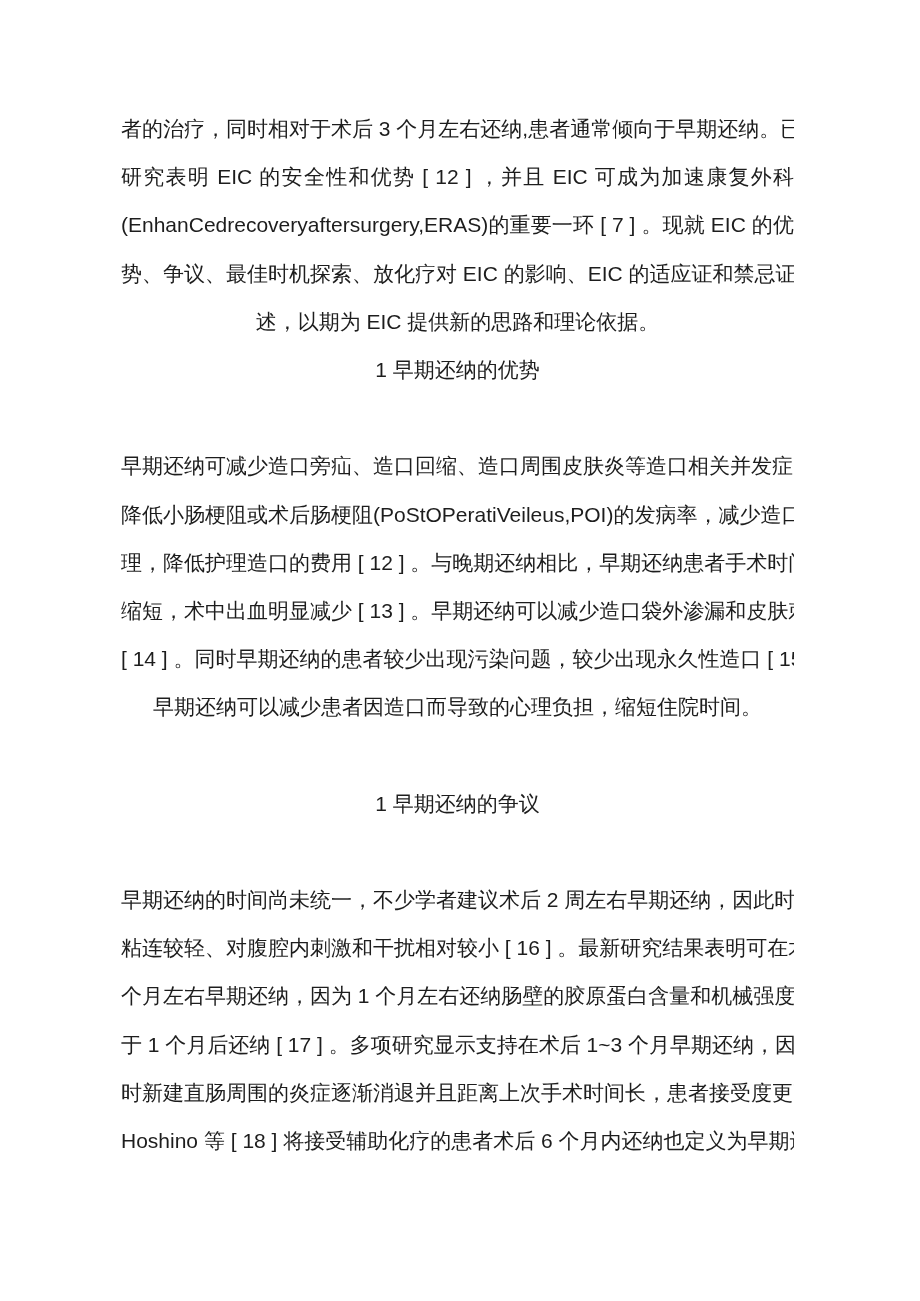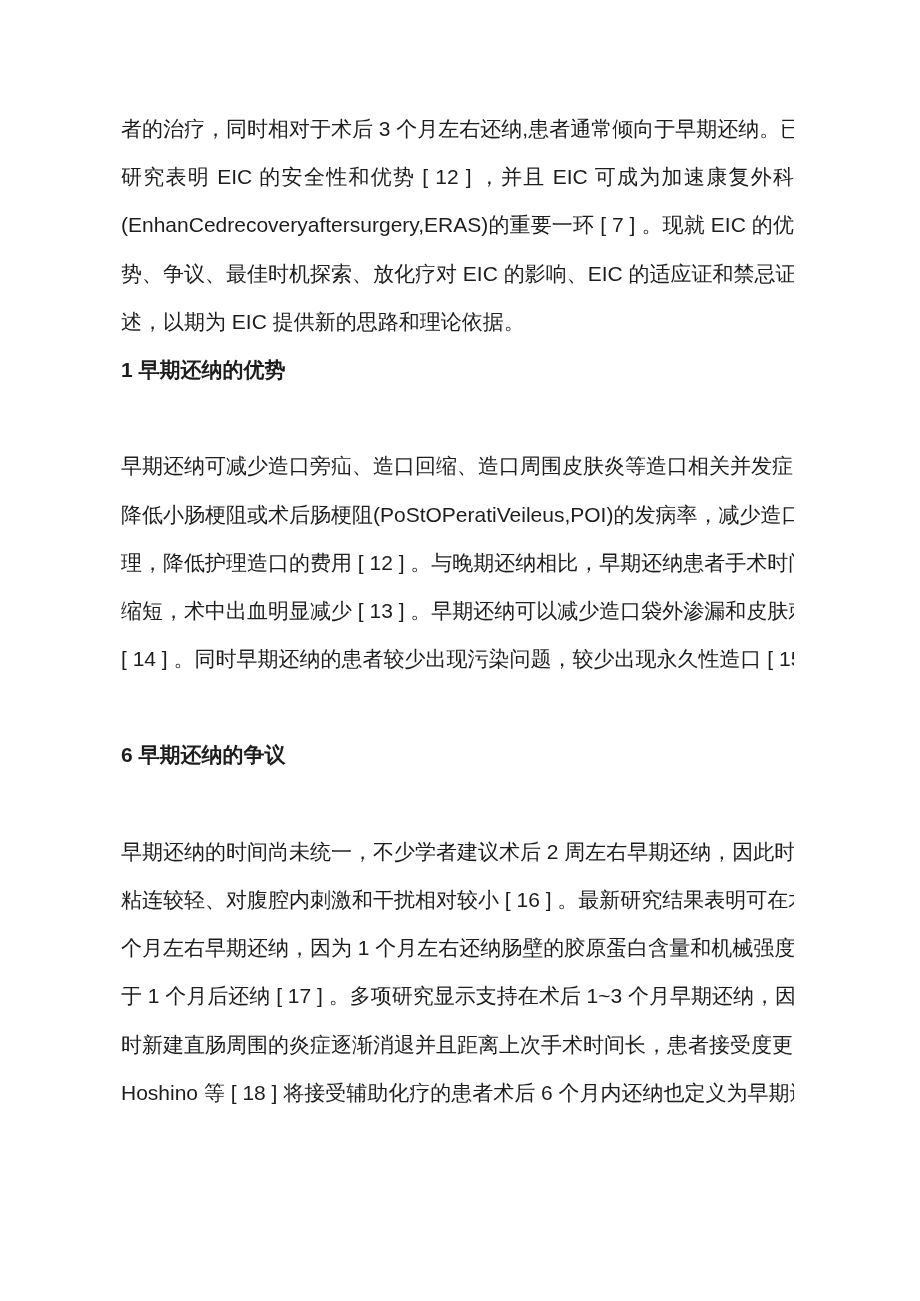--- a/index.html
+++ b/index.html
@@ -21,29 +21,29 @@
     left: 121px;
     top: 105px;
     width: 673px;
   }
   .line {
     height: 48.2px;
     line-height: 48.2px;
     font-size: 21px;
     white-space: nowrap;
     overflow: hidden;
-    text-align: left;
+    text-align: center;
   }
   .just {
     text-align: justify;
     text-align-last: justify;
     text-justify: inter-character;
   }
   .heading {
-    font-weight: 700;
+    font-weight: 400;
   }
   .blank {
     height: 48.2px;
   }
 </style>
 </head>
 <body>
 
 <div class="page">
   <div class="content">
@@ -56,24 +56,25 @@
 
     <div class="line heading">1 早期还纳的优势</div>
 
     <div class="blank"></div>
 
     <div class="line just">早期还纳可减少造口旁疝、造口回缩、造口周围皮肤炎等造口相关并发症，明显</div>
     <div class="line just">降低小肠梗阻或术后肠梗阻(PoStOPeratiVeileus,POI)的发病率，减少造口的护</div>
     <div class="line just">理，降低护理造口的费用 [ 12 ] 。与晚期还纳相比，早期还纳患者手术时间明显</div>
     <div class="line just">缩短，术中出血明显减少 [ 13 ] 。早期还纳可以减少造口袋外渗漏和皮肤刺激</div>
     <div class="line just">[ 14 ] 。同时早期还纳的患者较少出现污染问题，较少出现永久性造口 [ 15 ] 。</div>
+    <div class="line">早期还纳可以减少患者因造口而导致的心理负担，缩短住院时间。</div>
 
     <div class="blank"></div>
 
-    <div class="line heading">6 早期还纳的争议</div>
+    <div class="line heading">1 早期还纳的争议</div>
 
     <div class="blank"></div>
 
     <div class="line just">早期还纳的时间尚未统一，不少学者建议术后 2 周左右早期还纳，因此时腹腔内</div>
     <div class="line just">粘连较轻、对腹腔内刺激和干扰相对较小 [ 16 ] 。最新研究结果表明可在术后 1</div>
     <div class="line just">个月左右早期还纳，因为 1 个月左右还纳肠壁的胶原蛋白含量和机械强度明显高</div>
     <div class="line just">于 1 个月后还纳 [ 17 ] 。多项研究显示支持在术后 1~3 个月早期还纳，因为此</div>
     <div class="line just">时新建直肠周围的炎症逐渐消退并且距离上次手术时间长，患者接受度更高。</div>
     <div class="line just">Hoshino 等 [ 18 ] 将接受辅助化疗的患者术后 6 个月内还纳也定义为早期还纳，</div>
 

